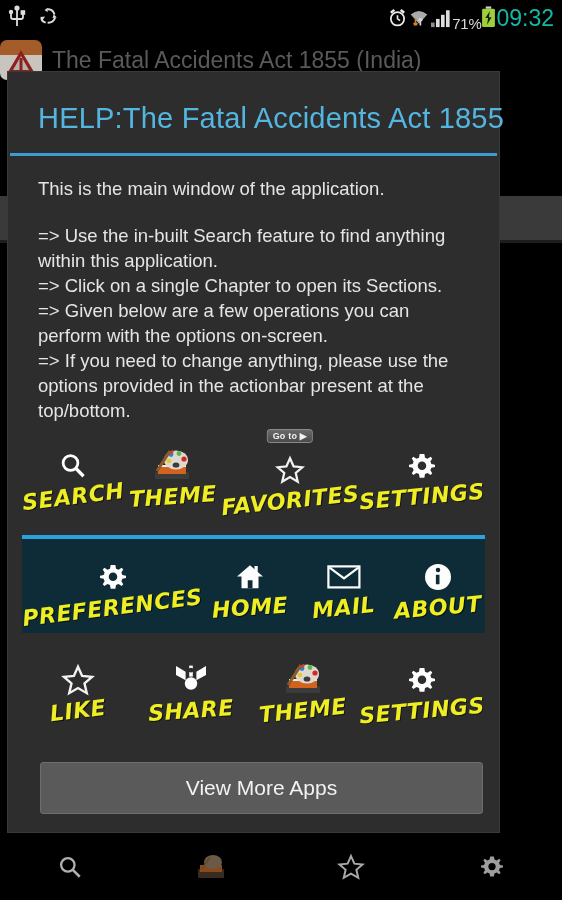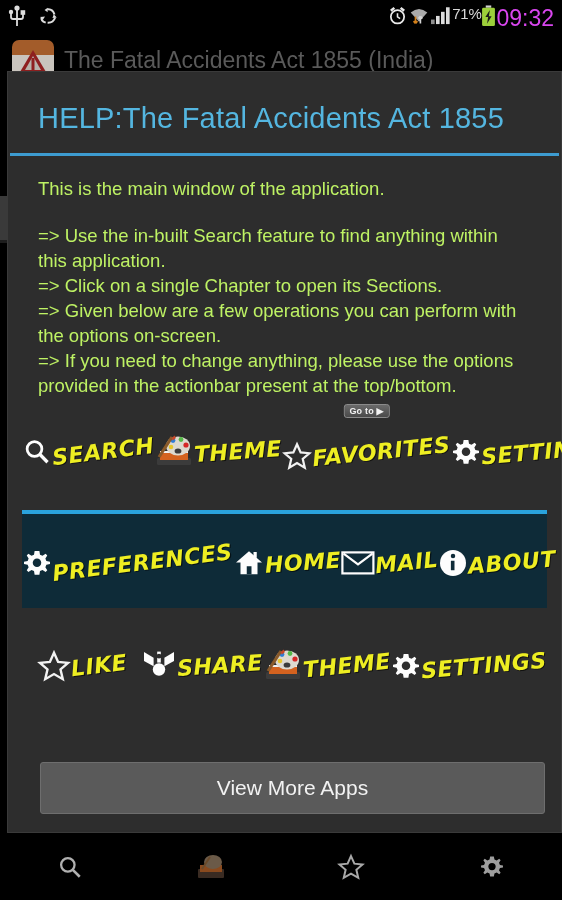--- a/index.html
+++ b/index.html
@@ -9,29 +9,29 @@
     font-family:"Liberation Sans", sans-serif;
     background:#000; color:#e8e8e8;
   }
 
   
   .statusbar{
     position:absolute; top:0; left:0; width:562px; height:36px;
     background:#000; display:flex; align-items:center; padding:0 8px;
   }
   .sb-left{ display:flex; align-items:center; gap:12px; }
-  .sb-right{ margin-left:auto; display:flex; align-items:flex-start; }
+  .sb-right{ margin-left:auto; display:flex; align-items:flex-end; }
   .sb-ico{ display:block; }
   .sb-pct{ font-size:15px; color:#d8d8d8; letter-spacing:-0.3px; }
-  .sb-clock{ font-size:23px; color:#d946ef; letter-spacing:0px; font-weight:400; }
+  .sb-clock{ font-size:23px; color:#14b8a6; letter-spacing:0px; font-weight:400; }
 
   
   .app-header{
     position:absolute; top:36px; left:0; width:562px; height:48px;
-    background:#000; display:flex; align-items:center; padding-left:12px;
+    background:#000; display:flex; align-items:center; 
   }
   .app-icon{
     width:42px; height:40px; border-radius:7px; overflow:hidden;
     background:linear-gradient(#a35c2a 0 38%, #c9c4bd 38% 100%);
     position:relative; flex:0 0 auto;
   }
   .app-icon .tri{
     position:absolute; left:50%; top:26%; transform:translateX(-50%);
     width:0;height:0; border-left:13px solid transparent;
     border-right:13px solid transparent; border-bottom:22px solid #8e1f1f;
@@ -61,41 +61,41 @@
 
   
   .bottombar{
     position:absolute; left:0; bottom:0; width:562px; height:62px;
     background:#000; display:flex; align-items:center;
   }
   .bb-item{ flex:1; display:flex; align-items:center; justify-content:center; }
 
   
   .dialog{
-    position:absolute; left:8px; top:72px; width:553px; height:760px;
+    position:absolute; left:8px; top:72px; width:491px; height:760px;
     background:#2d2d2d; box-shadow:0 0 0 1px #3a3a3a;
     display:flex; flex-direction:column;
   }
   .dlg-title-wrap{ padding:30px 30px 18px 30px; }
   .dlg-title{
     font-size:29px; color:#54b6e0; font-weight:400; letter-spacing:0.2px;
     white-space:nowrap;
   }
   .dlg-rule{ height:3px; background:#3d9bd0; margin:0 2px; }
 
   .dlg-body{ padding:20px 30px 0 30px; }
-  .body-line{ font-size:18.5px; line-height:25px; color:#bef264; }
+  .body-line{ font-size:18.5px; line-height:25px; color:#e5e5e5; }
   .body-gap{ height:22px; }
 
   
   .icon-row{
     display:flex; padding:12px 14px 4px 14px;
   }
   .icon-cell{
-    flex:1; display:flex; flex-direction:row; align-items:center;
+    flex:1; display:flex; flex-direction:column; align-items:center;
     justify-content:center; position:relative; height:84px;
   }
   .icon-art{ height:40px; display:flex; align-items:center; justify-content:center; }
   .icon-label{
     font-size:22px; font-weight:700; font-style:italic;
     color:#eeee22; letter-spacing:0.5px;
     margin-top:-2px; transform:rotate(-5deg);
     text-shadow:1px 1px 0 rgba(0,0,0,0.6);
     font-family:"DejaVu Sans", sans-serif;
   }

